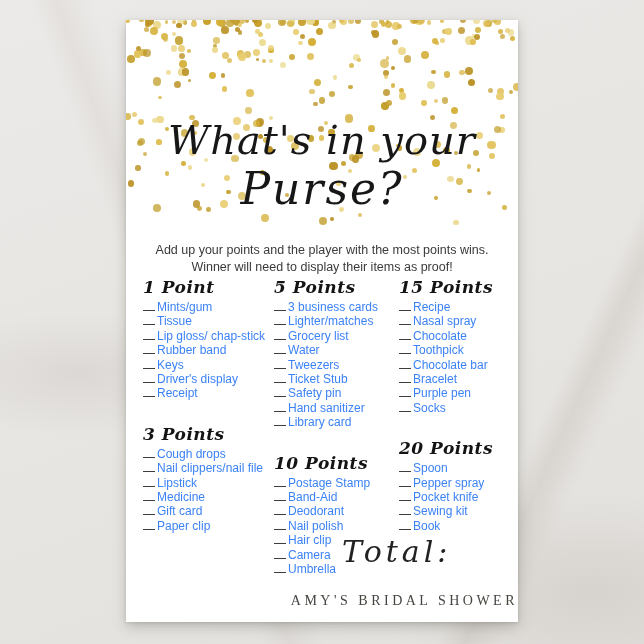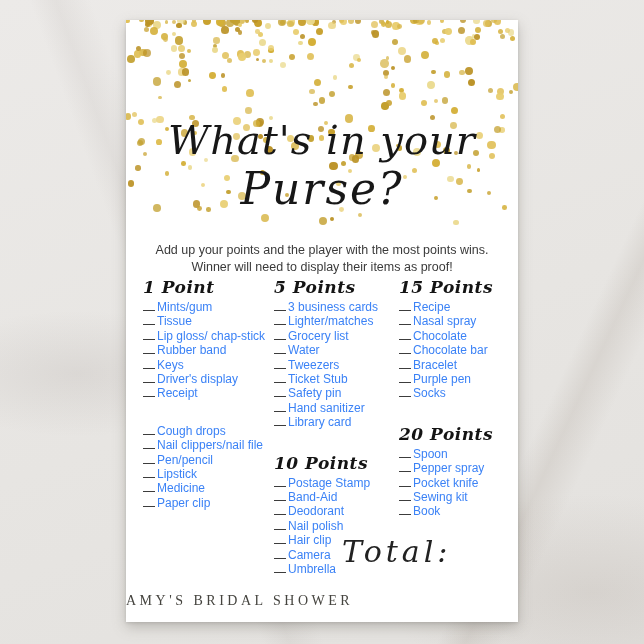--- a/index.html
+++ b/index.html
@@ -46,21 +46,21 @@
   .section + .section { margin-top:23px; }
   .sec-header { font-family:"DejaVu Serif", serif; font-style:italic; font-weight:bold;
                 font-size:17px; line-height:20px; color:#141414; margin-bottom:3px; letter-spacing:0.5px; }
   ul.items { list-style:none; margin:0; padding:0; }
   ul.items li { font-size:12px; line-height:14.4px; color:#3b82f6; white-space:nowrap; }
   .blank { display:inline-block; width:12px; height:9px; border-bottom:1.2px solid #3c3c3c; margin-right:2px; }
 
   .total { position:absolute; left:216px; top:514px; font-family:"DejaVu Serif", serif;
            font-style:italic; font-size:30px; color:#222; letter-spacing:4px; }
 
-  .footer { position:absolute; left:0; right:0; top:573px; text-align:left;
+  .footer { position:absolute; left:0; right:0; top:573px; text-align:right;
             font-family:"Liberation Serif", "DejaVu Serif", serif; font-size:14px;
             letter-spacing:3.5px; color:#45443f; }
 </style>
 </head>
 <body>
 
 <div class="scene">
   <div class="card">
 
     <div class="confetti" id="confetti">
@@ -359,26 +359,27 @@
               <li><span class="blank"></span><span>Mints/gum</span></li>
               <li><span class="blank"></span><span>Tissue</span></li>
               <li><span class="blank"></span><span>Lip gloss/ chap-stick</span></li>
               <li><span class="blank"></span><span>Rubber band</span></li>
               <li><span class="blank"></span><span>Keys</span></li>
               <li><span class="blank"></span><span>Driver's display</span></li>
               <li><span class="blank"></span><span>Receipt</span></li>
             </ul>
         </div>
         <div class="section">
+          <div class="sec-header">3 Points</div>
           <ul class="items">
               <li><span class="blank"></span><span>Cough drops</span></li>
               <li><span class="blank"></span><span>Nail clippers/nail file</span></li>
-              <li><span class="blank"></span><span>Pen/pencil</span></li>
               <li><span class="blank"></span><span>Lipstick</span></li>
               <li><span class="blank"></span><span>Medicine</span></li>
+              <li><span class="blank"></span><span>Gift card</span></li>
               <li><span class="blank"></span><span>Paper clip</span></li>
             </ul>
         </div>
       </div>
 
       <div class="col col-2">
         <div class="section">
           <div class="sec-header">5 Points</div>
           <ul class="items">
               <li><span class="blank"></span><span>3 business cards</span></li>
@@ -406,20 +407,21 @@
         </div>
       </div>
 
       <div class="col col-3">
         <div class="section">
           <div class="sec-header">15 Points</div>
           <ul class="items">
               <li><span class="blank"></span><span>Recipe</span></li>
               <li><span class="blank"></span><span>Nasal spray</span></li>
               <li><span class="blank"></span><span>Chocolate</span></li>
+              <li><span class="blank"></span><span>Toothpick</span></li>
               <li><span class="blank"></span><span>Chocolate bar</span></li>
               <li><span class="blank"></span><span>Bracelet</span></li>
               <li><span class="blank"></span><span>Purple pen</span></li>
               <li><span class="blank"></span><span>Socks</span></li>
             </ul>
         </div>
         <div class="section">
           <div class="sec-header">20 Points</div>
           <ul class="items">
               <li><span class="blank"></span><span>Spoon</span></li>

